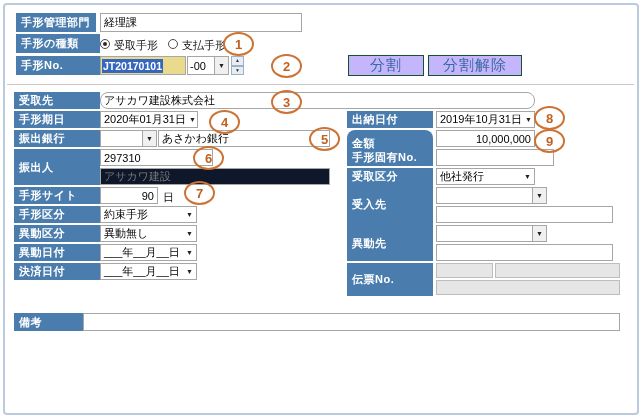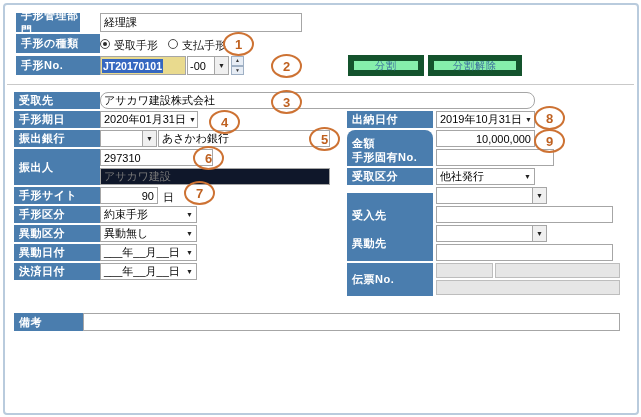--- a/index.html
+++ b/index.html
@@ -12,41 +12,41 @@
   .fld{position:absolute;background:#fff;border:1px solid #a6a6a6;box-sizing:border-box;
        display:flex;align-items:center;padding:0 3px;font-size:11px;overflow:hidden;white-space:nowrap;}
   .fld.gray{background:#0f172a;color:#7a7a7a;}
   .fld.slip{background:#e6e6e6;border-color:#bdbdbd;}
   .fld.num{justify-content:flex-end;}
   .combo .arrow{margin-left:auto;font-size:7px;color:#222;line-height:1;padding-left:3px;}
   .combo .arrowbox{margin-left:auto;width:13px;height:100%;background:#f0f0f0;border-left:1px solid #a6a6a6;
        display:flex;align-items:center;justify-content:center;font-size:7px;color:#222;}
   .yellow{background:#e9da8e;}
   .sel{background:#3567c0;color:#fff;font-weight:bold;font-size:10.5px;padding:1px 1px;}
-  .btn{position:absolute;background:#86efac;border:6px solid #14532d;color:#39699e;
-       display:flex;align-items:center;justify-content:center;font-size:10px;letter-spacing:1px;box-sizing:border-box;}
+  .btn{position:absolute;background:#c4b5fd;border:1px solid #14532d;color:#39699e;
+       display:flex;align-items:center;justify-content:center;font-size:15px;letter-spacing:1px;box-sizing:border-box;}
   .divider{position:absolute;left:7px;top:84px;width:627px;height:1px;background:#c9c9c9;}
   .radio{position:absolute;width:10px;height:10px;border:1px solid #4d4d4d;border-radius:50%;background:#fff;box-sizing:border-box;}
   .radio.on::after{content:"";position:absolute;left:2px;top:2px;width:4px;height:4px;border-radius:50%;background:#2b2b2b;}
   .rlabel{position:absolute;font-size:11px;color:#111;}
   .spin{position:absolute;width:13px;box-sizing:border-box;display:flex;flex-direction:column;}
   .spin div{flex:1;background:#e7edf5;border:1px solid #9fb0c4;box-sizing:border-box;
        display:flex;align-items:center;justify-content:center;font-size:5px;color:#333;line-height:1;}
   .ann{position:absolute;width:31px;height:24px;border:2px solid #cd7233;border-radius:50%;
        color:#bf6120;font-size:13px;font-weight:bold;display:flex;align-items:center;justify-content:center;
        background:transparent;z-index:50;box-sizing:border-box;}
   .unit{position:absolute;font-size:11px;color:#111;}
 </style>
 </head>
 <body>
 
 <div id="page">
   <div class="frame"></div>
 
-  <div class="lbl" style="left:16px;top:13px;width:64px;height:19px;">手形管理部門</div>
+  <div class="lbl" style="left:16px;top:13px;width:80px;height:19px;">手形管理部門</div>
   <div class="fld" style="left:100px;top:13px;width:202px;height:19px;">経理課</div>
 
   <div class="lbl" style="left:16px;top:34px;width:84px;height:19px;">手形の種類</div>
   <div class="radio on" style="left:100px;top:39px;"></div>
   <div class="rlabel" style="left:114px;top:38px;">受取手形</div>
   <div class="radio" style="left:168px;top:39px;"></div>
   <div class="rlabel" style="left:182px;top:38px;">支払手形</div>
 
   <div class="lbl" style="left:16px;top:56px;width:84px;height:19px;">手形No.</div>
   <div class="fld yellow" style="left:100px;top:56px;width:86px;height:19px;padding:0 1px;">
@@ -125,21 +125,21 @@
 
   <div class="lbl" style="left:347px;top:149px;width:86px;height:17px;">手形固有No.</div>
   <div class="fld" style="left:436px;top:149px;width:118px;height:17px;"></div>
 
   <div class="lbl" style="left:347px;top:168px;width:86px;height:17px;">受取区分</div>
   <div class="fld combo" style="left:436px;top:168px;width:99px;height:17px;">
     <span>他社発行</span>
     <span class="arrow">▼</span>
   </div>
 
-  <div class="lbl" style="left:347px;top:193px;width:86px;height:44px;">受入先</div>
+  <div class="lbl" style="left:347px;top:182px;width:86px;height:44px;">受入先</div>
   <div class="fld combo" style="left:436px;top:187px;width:111px;height:17px;padding:0;">
     <span class="arrowbox">▼</span>
   </div>
   <div class="fld" style="left:436px;top:206px;width:177px;height:17px;"></div>
 
   <div class="lbl" style="left:347px;top:225px;width:86px;height:36px;">異動先</div>
   <div class="fld combo" style="left:436px;top:225px;width:111px;height:17px;padding:0;">
     <span class="arrowbox">▼</span>
   </div>
   <div class="fld" style="left:436px;top:244px;width:177px;height:17px;"></div>

